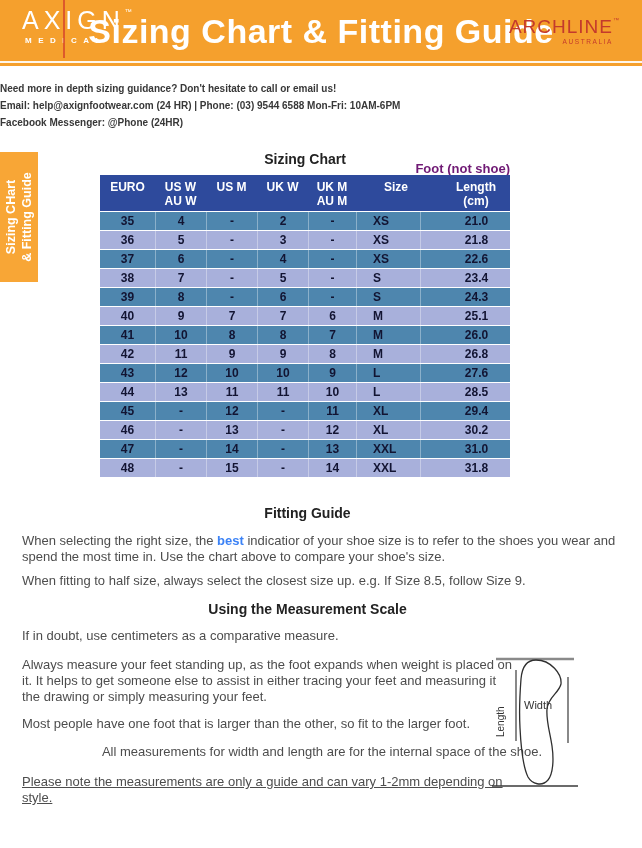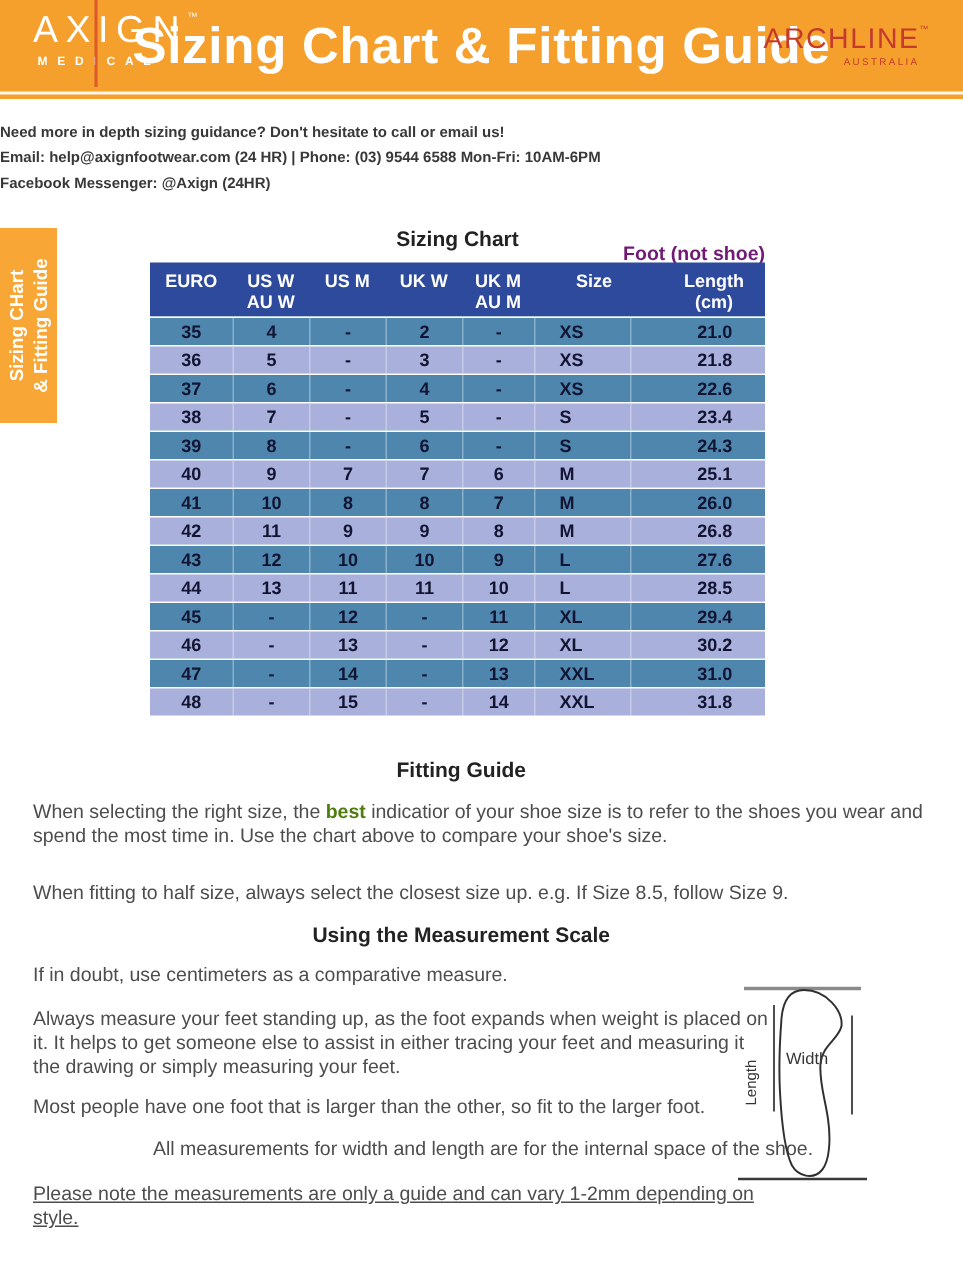--- a/index.html
+++ b/index.html
@@ -57,23 +57,23 @@
   .c5{width:64px;} .c6{width:90px;}
   .tcell.c5{justify-content:flex-start;padding-left:16px;}
   .thead .hcell.c5{text-align:center;padding-left:16px;}
   .tcell.c6,.thead .hcell.c6{padding-left:22px;}
 
   
   .guide{position:absolute;left:0;top:497px;width:642px;color:var(--body-gray);font-size:13px;line-height:16px;}
   .guide h3{width:615px;text-align:center;font-size:14px;color:#222;font-weight:700;}
   .guide .h-fit{padding-top:8px;}
   .guide p{margin-left:22px;margin-right:20px;}
-  .guide p b{color:#4d7c0f;}
+  .guide p b{color:#3b82f6;}
   .p-1{margin-top:12px;max-width:600px;}
-  .p-2{margin-top:22px;}
+  .p-2{margin-top:8px;}
   .h-measure{margin-top:12px;}
   .p-3{margin-top:11px;}
   .p-4{margin-top:13px;max-width:492px;}
   .p-5{margin-top:11px;}
   .p-6{margin-top:12px;text-align:center;}
   .p-7{margin-top:14px;max-width:500px;text-decoration:underline;}
 
   
   .foot-diagram{position:absolute;left:490px;top:648px;}
 </style>
@@ -92,21 +92,21 @@
     <div class="archline">
       <div class="archline-word"><span>ARCHLINE</span><span class="archline-tm">™</span></div>
       <div class="archline-sub">AUSTRALIA</div>
     </div>
     <div class="banner-rule"></div>
   </header>
 
   <div class="contact">
     <div>Need more in depth sizing guidance? Don't hesitate to call or email us!</div>
     <div>Email: help@axignfootwear.com (24 HR) | Phone: (03) 9544 6588 Mon-Fri: 10AM-6PM</div>
-    <div>Facebook Messenger: @Axign (24HR)</div>
+    <div>Facebook Messenger: @Phone (24HR)</div>
   </div>
 
   <div class="side-tab">
     <div class="side-tab-text">
       <div>Sizing CHart</div>
       <div>&amp; Fitting Guide</div>
     </div>
   </div>
 
   <div class="chart-title">Sizing Chart</div>

